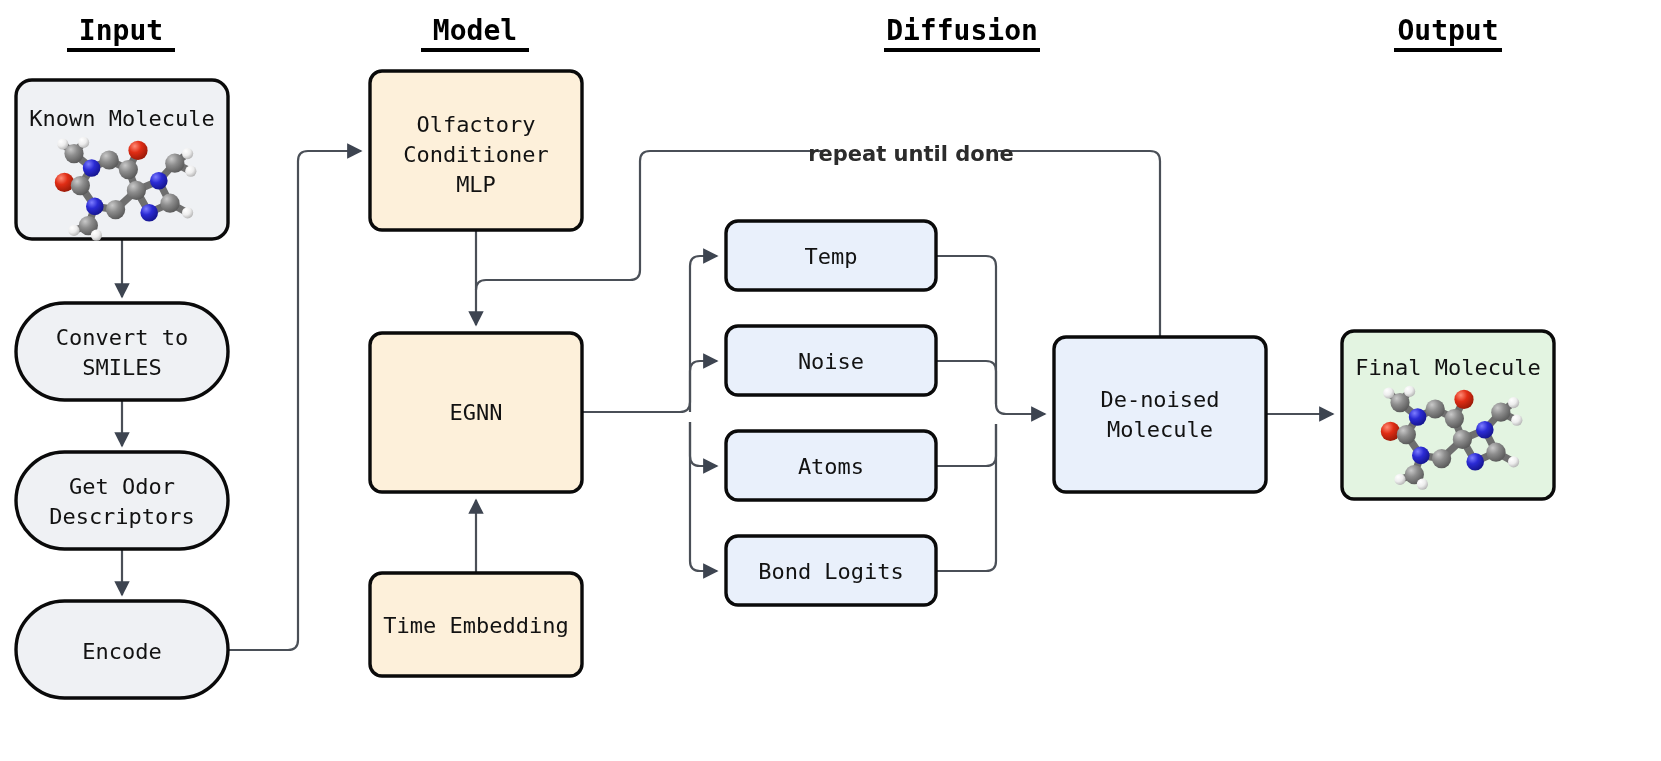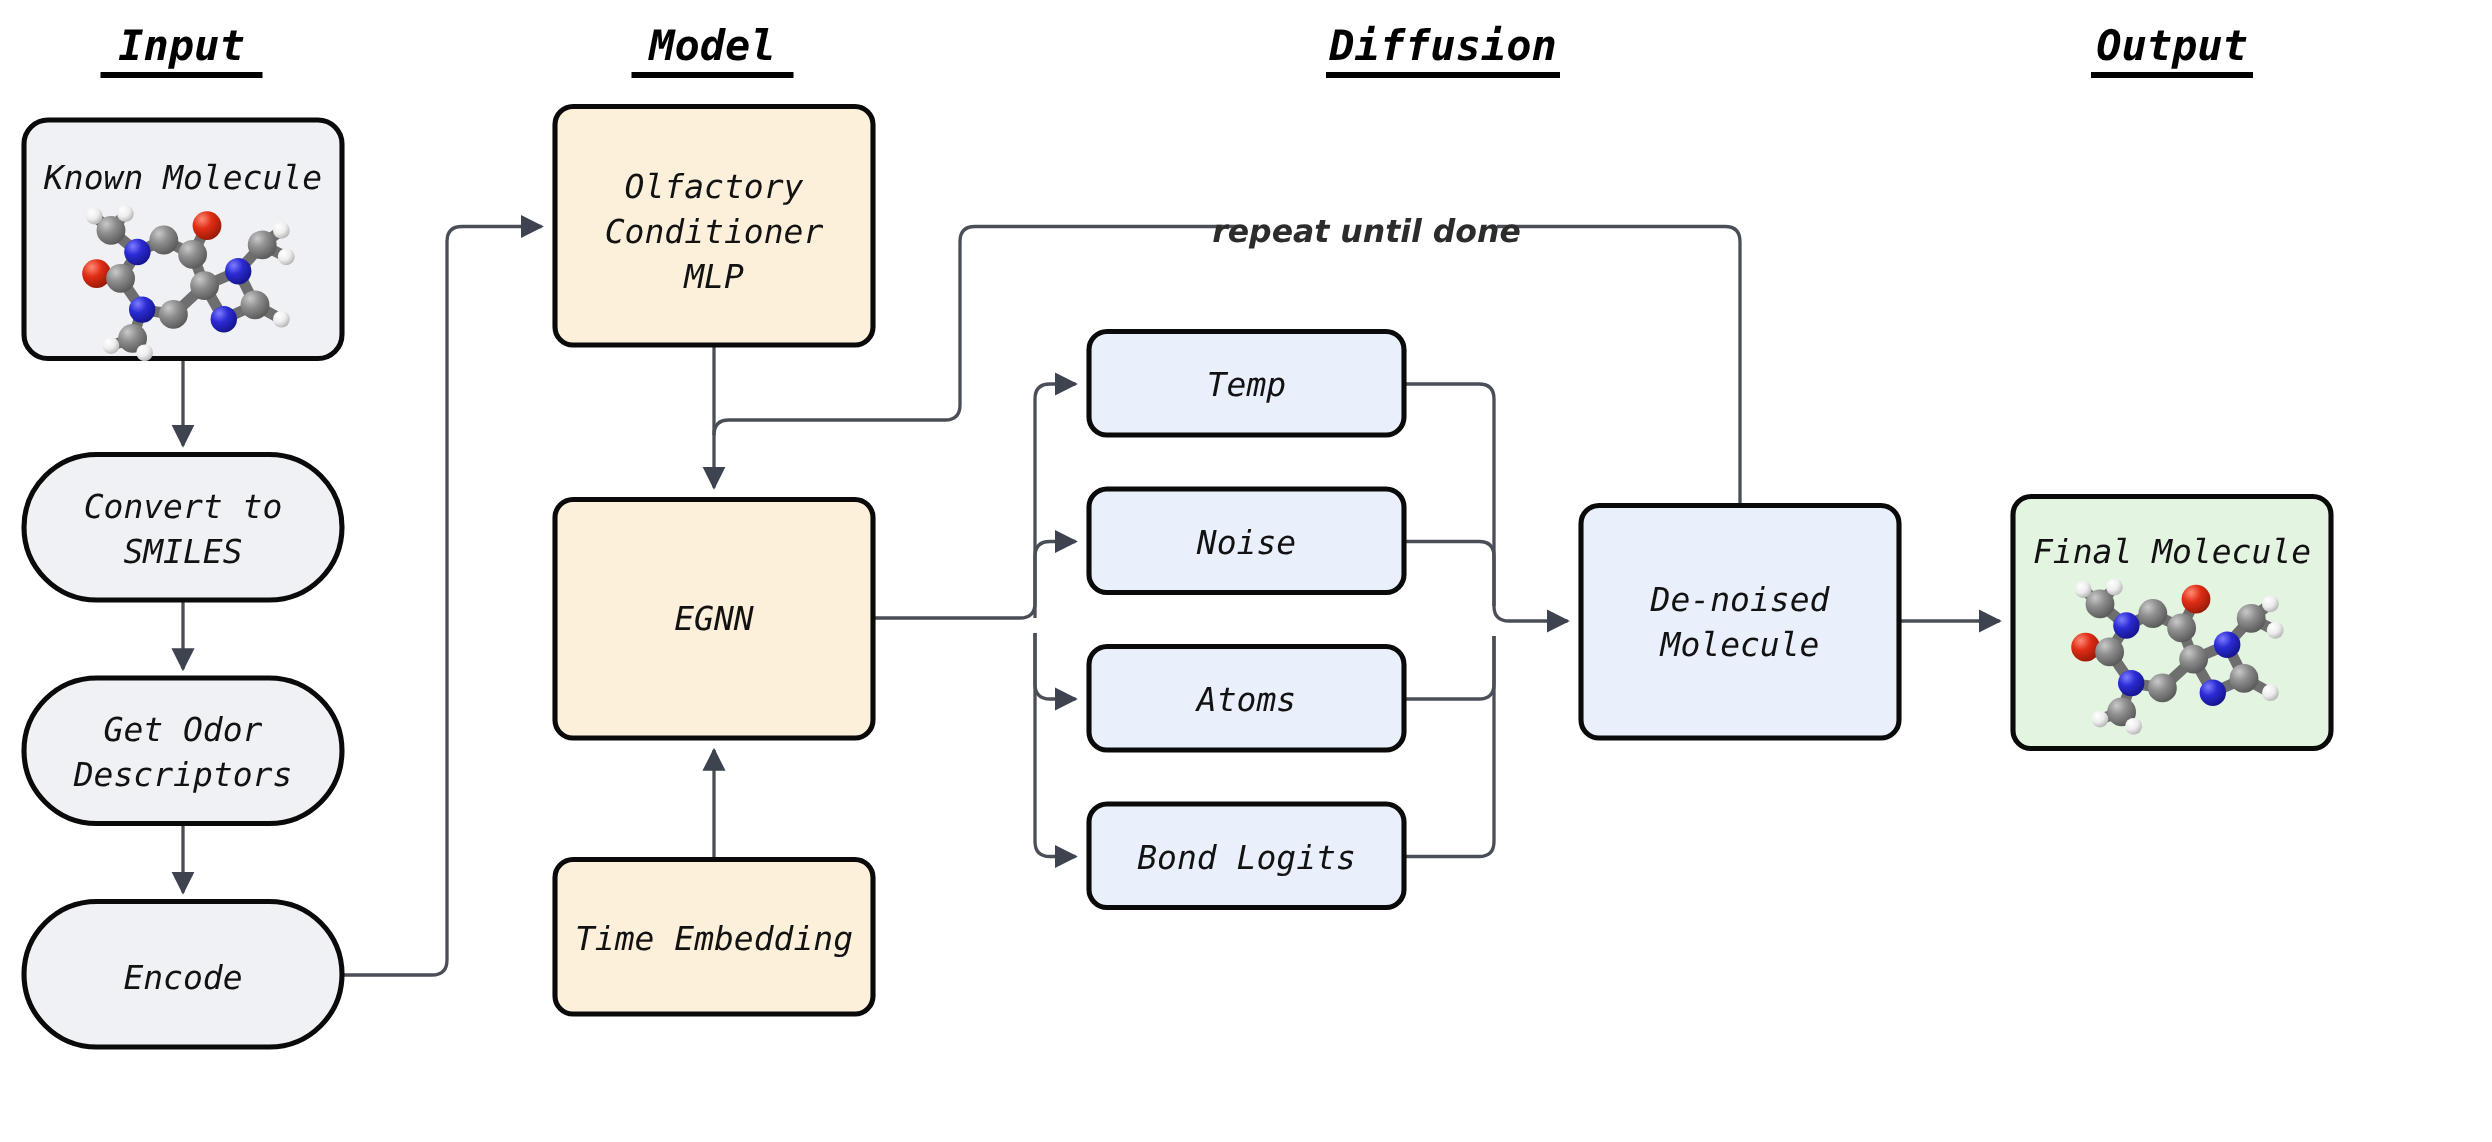--- a/index.html
+++ b/index.html
@@ -1,18 +1,18 @@
 <!DOCTYPE html>
 <html><head>
 <meta charset="utf-8">
 <style>
   html,body{margin:0;padding:0;background:#ffffff;}
   body{width:1661px;height:761px;overflow:hidden;
        font-family:"DejaVu Sans Mono","Liberation Mono",monospace;}
-  #stage{position:relative;width:1661px;height:570px;font-style:italic;}
+  #stage{position:relative;width:1661px;height:570px;}
   svg{display:block;}
   .mono{font-family:"DejaVu Sans Mono","Liberation Mono",monospace;}
   .sans{font-family:"DejaVu Sans","Liberation Sans",sans-serif;}
 </style>
 </head>
 <body>
 
 <div id="stage">
 <svg id="diagram" width="1661" height="761" viewBox="0 0 1661 761">
   <defs>

